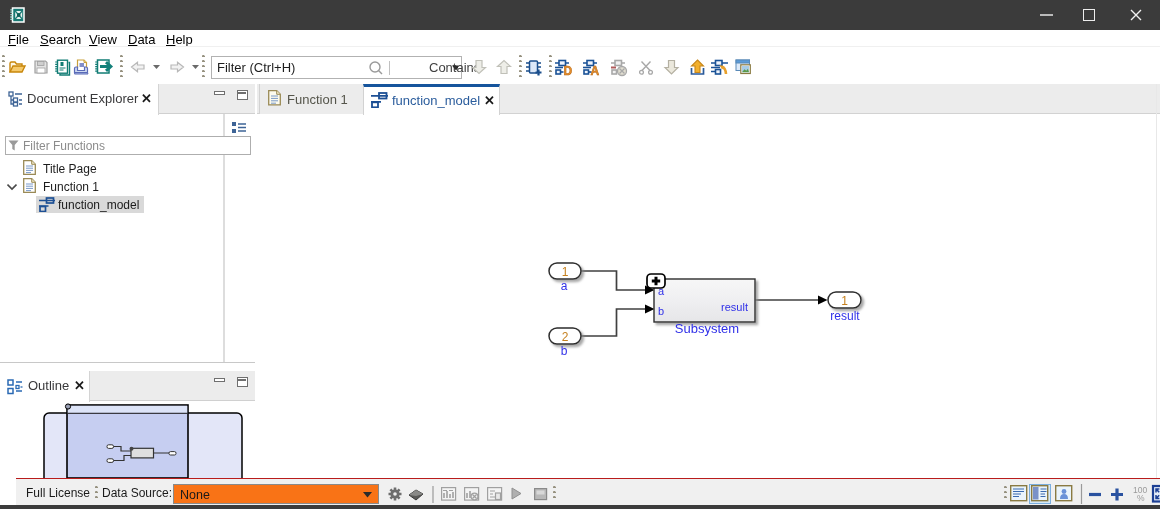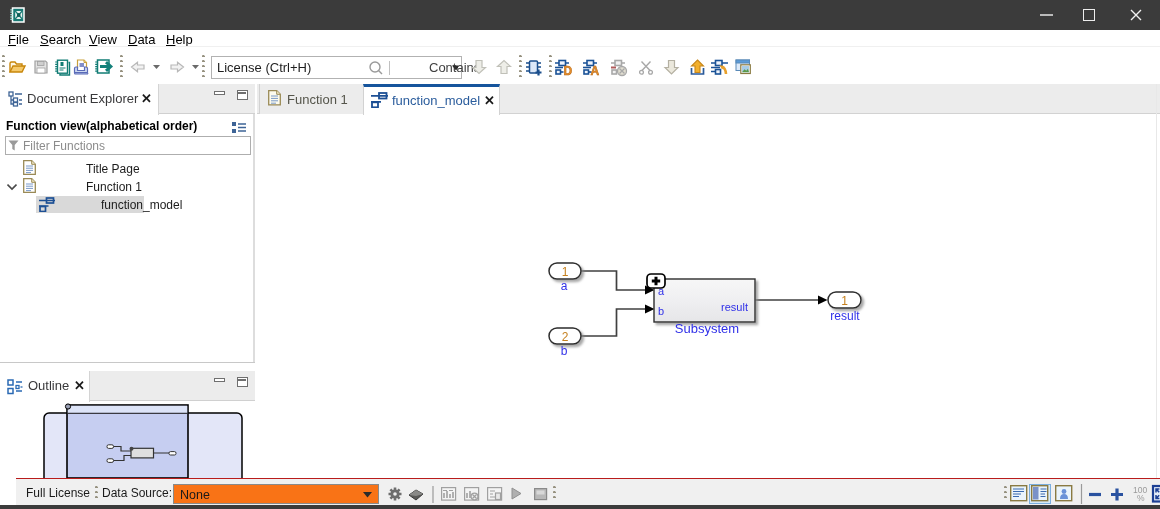--- a/index.html
+++ b/index.html
@@ -16,33 +16,33 @@
 
 #toolbar { left:0; top:46px; width:1160px; height:38px; background:#fff; border-top:1px solid #f0f0f0; }
 .grip { position:absolute; top:8px; width:2.5px; height:23px;
   background-image:radial-gradient(circle at 1.2px 1.2px,#96917f 1px, transparent 1.2px);
   background-size:2.5px 5px; }
 #statusbar .grip { height:14px; }
 #searchbox { left:211px; top:9px; width:251px; height:23px; border:1px solid #b2b2b2; background:#fff; }
 #searchtxt { left:217px; top:13px; font-size:13px; color:#1e1e1e; }
 #containstxt { left:397px; top:13px; font-size:13px; color:#404040;margin-left:32px; }
 
-#leftcol { left:0; top:84px; width:255px; height:394px; background:#fff; border-right:2px solid #ddd; }
+#leftcol { left:0; top:84px; width:225px; height:394px; background:#fff; border-right:2px solid #ddd; }
 .viewhead { position:absolute; left:0; width:255px; height:30px; background:#ececec; border-bottom:1px solid #d0d0d0;}
 .viewtab { position:absolute; left:0; top:0; height:31px; background:#fff; border-right:1px solid #d4d4d4; }
 .vtlabel { position:absolute; top:7px; font-size:13px; color:#39393b; }
 .minbtn { position:absolute; width:11px; height:4px; border:1.5px solid #6f6f6f; background:#fff; }
 .maxbtn { position:absolute; width:11px; height:10px; border:1.5px solid #6f6f6f; background:#fff; }
 .maxbtn::before { content:""; position:absolute; left:0; top:1px; width:8px; height:1.5px; background:#6f6f6f; }
 .xicon { position:absolute; font-size:13px; font-weight:bold; color:#1a1a1a; }
 
 #funcview { left:6px; top:119px; font-size:12px; font-weight:bold; color:#000; }
 #filterbox { left:5px; top:136px; width:246px; height:19px; border:1px solid #aeaeae; background:#fff; }
 #filtertxt { left:23px; top:139px; font-size:12px; color:#8c8c8c; }
-.treetxt { position:absolute; font-size:12px; color:#1c1c1c;margin-left:43px; }
+.treetxt { position:absolute; font-size:12px; color:#1c1c1c; }
 #selrow { left:36px; top:196px; width:108px; height:17px; background:#d9d9d9; }
 
 #outlinepanel { left:0; top:362px; width:255px; height:116px; background:#fff; border-top:1px solid #c8c8c8; }
 
 #mainarea { left:257px; top:84px; width:903px; height:394px; background:#fff; }
 #tabstrip { left:0; top:0; width:903px; height:30px; background:#ececec; border-bottom:1px solid #d2d2d2; }
 #tab1 { left:2px; top:0; width:106px; height:30px; background:#ececec; border-right:1px solid #d2d2d2; border-left:1px solid #d2d2d2;}
 #tab1 span { position:absolute; left:27px; top:8px; font-size:13px; color:#55554b; }
 #tab2 { left:106px; top:0; width:137px; height:31px; background:#fff; border-top:3px solid #15549c; border-right:1px solid #d2d2d2; border-left:1px solid #d2d2d2; }
 #tab2 span { position:absolute; left:28px; top:6px; font-size:13px; color:#2a5c9c; }
@@ -78,21 +78,21 @@
   <span style="left:89px"><u>V</u>iew</span>
   <span style="left:128px"><u>D</u>ata</span>
   <span style="left:166px"><u>H</u>elp</span>
 </div>
 
 <div id="toolbar" class="abs">
   <div class="grip" style="left:2px"></div>
   <div class="grip" style="left:120px"></div>
   <div class="grip" style="left:202px"></div>
   <div id="searchbox" class="abs"></div>
-  <div id="searchtxt" class="abs">License (Ctrl+H)</div>
+  <div id="searchtxt" class="abs">Filter (Ctrl+H)</div>
   <div id="containstxt" class="abs">Contains</div>
   <svg class="abs" style="left:368px;top:13px" width="90" height="16">
     <circle cx="7" cy="7" r="5" fill="none" stroke="#9a9a9a" stroke-width="1.4"></circle>
     <line x1="10.5" y1="10.5" x2="14" y2="14" stroke="#9a9a9a" stroke-width="1.4"></line>
     <line x1="21.5" y1="1" x2="21.5" y2="15" stroke="#c0c0c0" stroke-width="1"></line>
     <path d="M84,5.5 l8,0 -4,5 z" fill="#2b2b2b"></path>
   </svg>
   <div class="grip" style="left:519px"></div>
   <div class="grip" style="left:549px"></div>
   <svg class="abs" style="left:0;top:12px" width="770" height="18">
@@ -217,21 +217,20 @@
     <div class="minbtn" style="left:214px;top:7px"></div>
     <div class="maxbtn" style="left:237px;top:6px"></div>
     <svg class="abs" style="left:8px;top:7px" width="16" height="16" fill="none" stroke="#3e6496">
       <rect x="1" y="1" width="4" height="4" stroke-width="1.3"></rect>
       <path d="M7,3 h7 M3,5 v8 h2 m-2,-4 h2" stroke-width="1.3"></path>
       <rect x="5.5" y="7" width="4" height="4" stroke-width="1.3"></rect>
       <rect x="5.5" y="11.5" width="4" height="3.5" stroke-width="1.3"></rect>
       <path d="M11,9 h3 M11,13 h3" stroke-width="1.5"></path>
     </svg>
   </div>
-  <div id="funcview" class="abs" style="top:35px">Function view(alphabetical order)</div>
   <svg class="abs" style="left:232px;top:38px" width="15" height="11" stroke="#3e6496">
     <rect x="0.5" y="0.5" width="3" height="3" fill="#3e6496"></rect>
     <path d="M6,2 h8 M6,5.5 h8 M6,9 h8" stroke-width="1.5"></path>
     <rect x="0.5" y="7.5" width="3" height="3" fill="#3e6496"></rect>
   </svg>
   <div id="filterbox" class="abs" style="top:52px"></div>
   <div id="filtertxt" class="abs" style="top:55px">Filter Functions</div>
   <svg class="abs" style="left:8px;top:56px" width="11" height="11">
     <path d="M0.5,0.5 h10 l-3.8,4.5 v5.5 l-2.4,-1.5 v-4 z" fill="#9a9a9a"></path>
   </svg>

